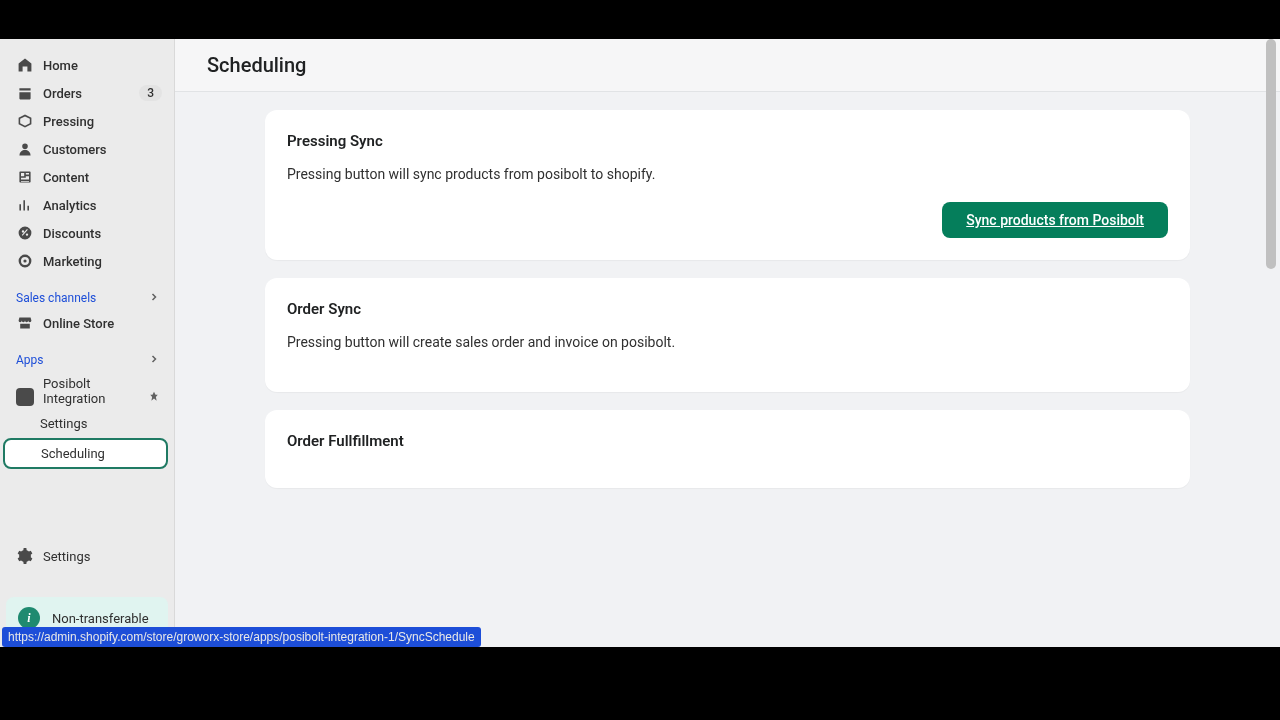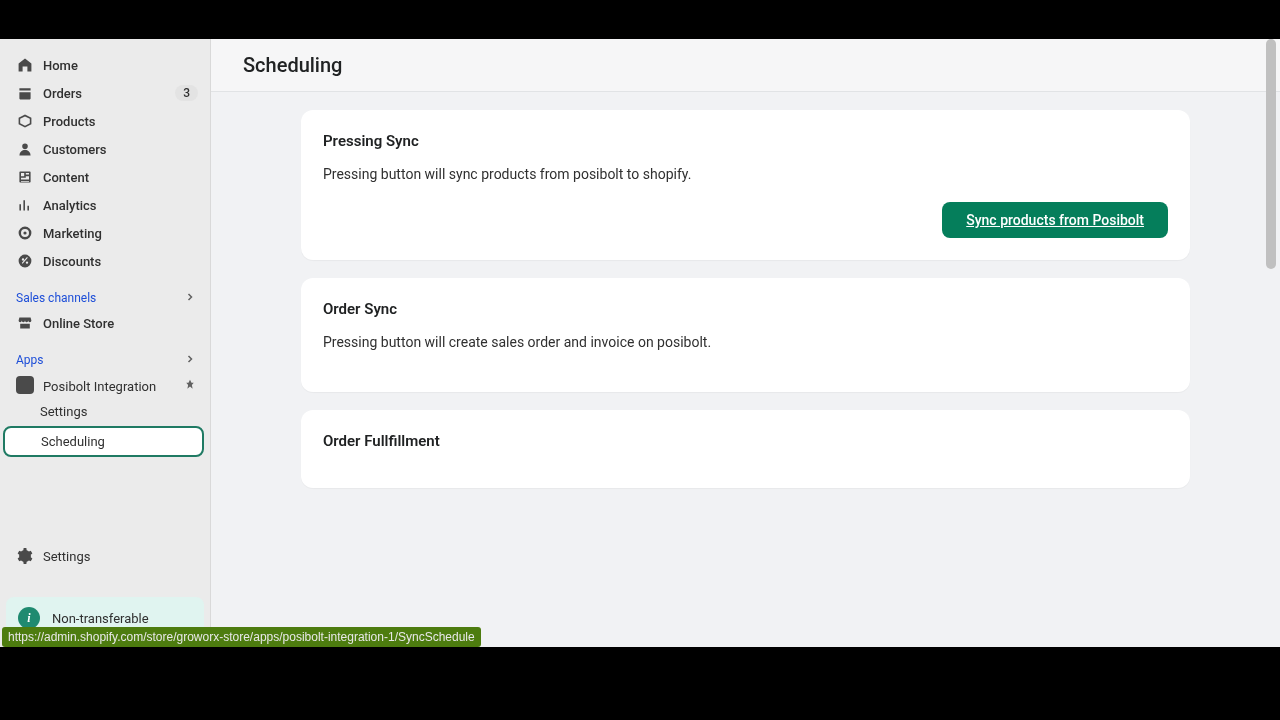--- a/index.html
+++ b/index.html
@@ -1,20 +1,20 @@
 <!DOCTYPE html>
 <html><head>
 <meta charset="utf-8">
 <style>
 * { margin:0; padding:0; box-sizing:border-box; font-family:-apple-system,BlinkMacSystemFont,"Segoe UI",Roboto,sans-serif; }
 body { background:#000; width:1280px; height:720px; overflow:hidden; position:relative; }
 .letterbox-top { height:39px; background:#000; }
 .letterbox-bottom { position:absolute; bottom:0; left:0; right:0; height:73px; background:#000; }
 .app { position:absolute; top:39px; left:0; right:0; bottom:73px; background:#f1f2f4; display:flex; }
-.sidebar { width:211px; background:#ebebeb; border-right:1px solid #d9d9d9; display:flex; flex-direction:column; padding-top:12px; position:relative; }
+.sidebar { width:175px; background:#ebebeb; border-right:1px solid #d9d9d9; display:flex; flex-direction:column; padding-top:12px; position:relative; }
 .nav-item { display:flex; align-items:center; padding:5px 12px 5px 16px; cursor:pointer; color:#303030; font-size:13px; font-weight:500; }
 .nav-icon { width:18px; height:18px; margin-right:9px; display:flex; align-items:center; justify-content:center; flex-shrink:0; }
 .nav-icon svg { width:16px; height:16px; fill:#4a4a4a; }
 .nav-label { flex:1; }
 .nav-badge { background:#e3e3e3; border-radius:10px; padding:1px 8px; font-size:12px; color:#303030; }
 .section-head { display:flex; align-items:center; padding:8px 12px 4px 16px; color:#1d4ed8; font-size:12px; margin-top:8px; cursor:pointer; }
 .section-head .nav-label { flex:1; }
 .chev { width:14px; height:14px; }
 .chev svg { width:12px; height:12px; stroke:#616161; fill:none; stroke-width:2; }
 .app-item { display:flex; align-items:flex-end; padding:5px 12px 5px 16px; font-size:13px; color:#303030; cursor:pointer; }
@@ -30,21 +30,21 @@
 .page-header { background:#f6f6f7; padding:14px 32px; border-bottom:1px solid #e1e3e5; }
 .page-title { font-size:20px; font-weight:500; color:#202223; }
 .content { flex:1; overflow-y:auto; padding:18px 90px 18px 90px; }
 .card { background:#fff; border-radius:12px; padding:22px 22px 22px 22px; margin-bottom:18px; box-shadow:0 1px 1px rgba(0,0,0,0.04); }
 .card-title { font-size:15px; font-weight:600; color:#202223; margin-bottom:16px; }
 .card-desc { font-size:14px; color:#303030; margin-bottom:20px; }
 .card-actions { display:flex; justify-content:flex-end; }
 .btn-primary { background:#057e5b; color:#fff; border:none; border-radius:8px; padding:10px 24px; font-size:14px; font-weight:500; cursor:pointer;text-decoration:underline; }
 .scrollbar-track { position:absolute; right:2px; top:0; width:10px; height:100%; }
 .scrollbar-thumb { position:absolute; right:2px; top:0; width:10px; height:230px; background:#c0c0c0; border-radius:5px; }
-.status-url { position:absolute; left:2px; bottom:73px; background:#4d7c0f; color:#e8e8e8; font-size:12px; padding:3px 6px; border-radius:3px; z-index:10; font-family:Arial,sans-serif; }
+.status-url { position:absolute; left:2px; bottom:73px; background:#1d4ed8; color:#e8e8e8; font-size:12px; padding:3px 6px; border-radius:3px; z-index:10; font-family:Arial,sans-serif; }
 </style>
 </head>
 <body>
 
 <div class="letterbox-top"></div>
 
 <div class="app">
   <div class="sidebar">
 
     <div class="nav-item">
@@ -65,21 +65,21 @@
       <span class="nav-label">Orders</span>
       <span class="nav-badge">3</span>
     </div>
 
     <div class="nav-item">
       <span class="nav-icon">
           <svg viewBox="0 0 20 20">
             <path d="M10 2l8 4v8l-8 4-8-4V6zM10 4.3L4 7.2v5.6l6 3 6-3V7.2z"></path>
           </svg>
         </span>
-      <span class="nav-label">Products</span>
+      <span class="nav-label">Pressing</span>
     </div>
 
     <div class="nav-item">
       <span class="nav-icon">
           <svg viewBox="0 0 20 20">
             <path d="M10 10a3.5 3.5 0 100-7 3.5 3.5 0 000 7zm-7 8a7 7 0 0114 0z"></path>
           </svg>
         </span>
       <span class="nav-label">Customers</span>
     </div>
@@ -98,33 +98,33 @@
           <svg viewBox="0 0 20 20">
             <path d="M3 17h2V9H3zm5 0h2V4H8zm5 0h2v-6h-2z"></path>
           </svg>
         </span>
       <span class="nav-label">Analytics</span>
     </div>
 
     <div class="nav-item">
       <span class="nav-icon">
           <svg viewBox="0 0 20 20">
+            <path d="M10 2a8 8 0 100 16 8 8 0 000-16zM6 8a1.5 1.5 0 113 0 1.5 1.5 0 01-3 0zm5 4a1.5 1.5 0 113 0 1.5 1.5 0 01-3 0zm2.5-6L7 13.5 6 12.5 12.5 5z"></path>
+          </svg>
+        </span>
+      <span class="nav-label">Discounts</span>
+    </div>
+
+    <div class="nav-item">
+      <span class="nav-icon">
+          <svg viewBox="0 0 20 20">
             <path d="M10 2a8 8 0 100 16 8 8 0 000-16zm0 3a5 5 0 110 10 5 5 0 010-10zm0 3a2 2 0 100 4 2 2 0 000-4z"></path>
           </svg>
         </span>
       <span class="nav-label">Marketing</span>
-    </div>
-
-    <div class="nav-item">
-      <span class="nav-icon">
-          <svg viewBox="0 0 20 20">
-            <path d="M10 2a8 8 0 100 16 8 8 0 000-16zM6 8a1.5 1.5 0 113 0 1.5 1.5 0 01-3 0zm5 4a1.5 1.5 0 113 0 1.5 1.5 0 01-3 0zm2.5-6L7 13.5 6 12.5 12.5 5z"></path>
-          </svg>
-        </span>
-      <span class="nav-label">Discounts</span>
     </div>
 
     <div class="section-head">
       <span class="nav-label">Sales channels</span>
       <span class="chev"><svg viewBox="0 0 16 16">
             <path d="M6 4l4 4-4 4"></path>
           </svg></span>
     </div>
 
     <div class="nav-item">

